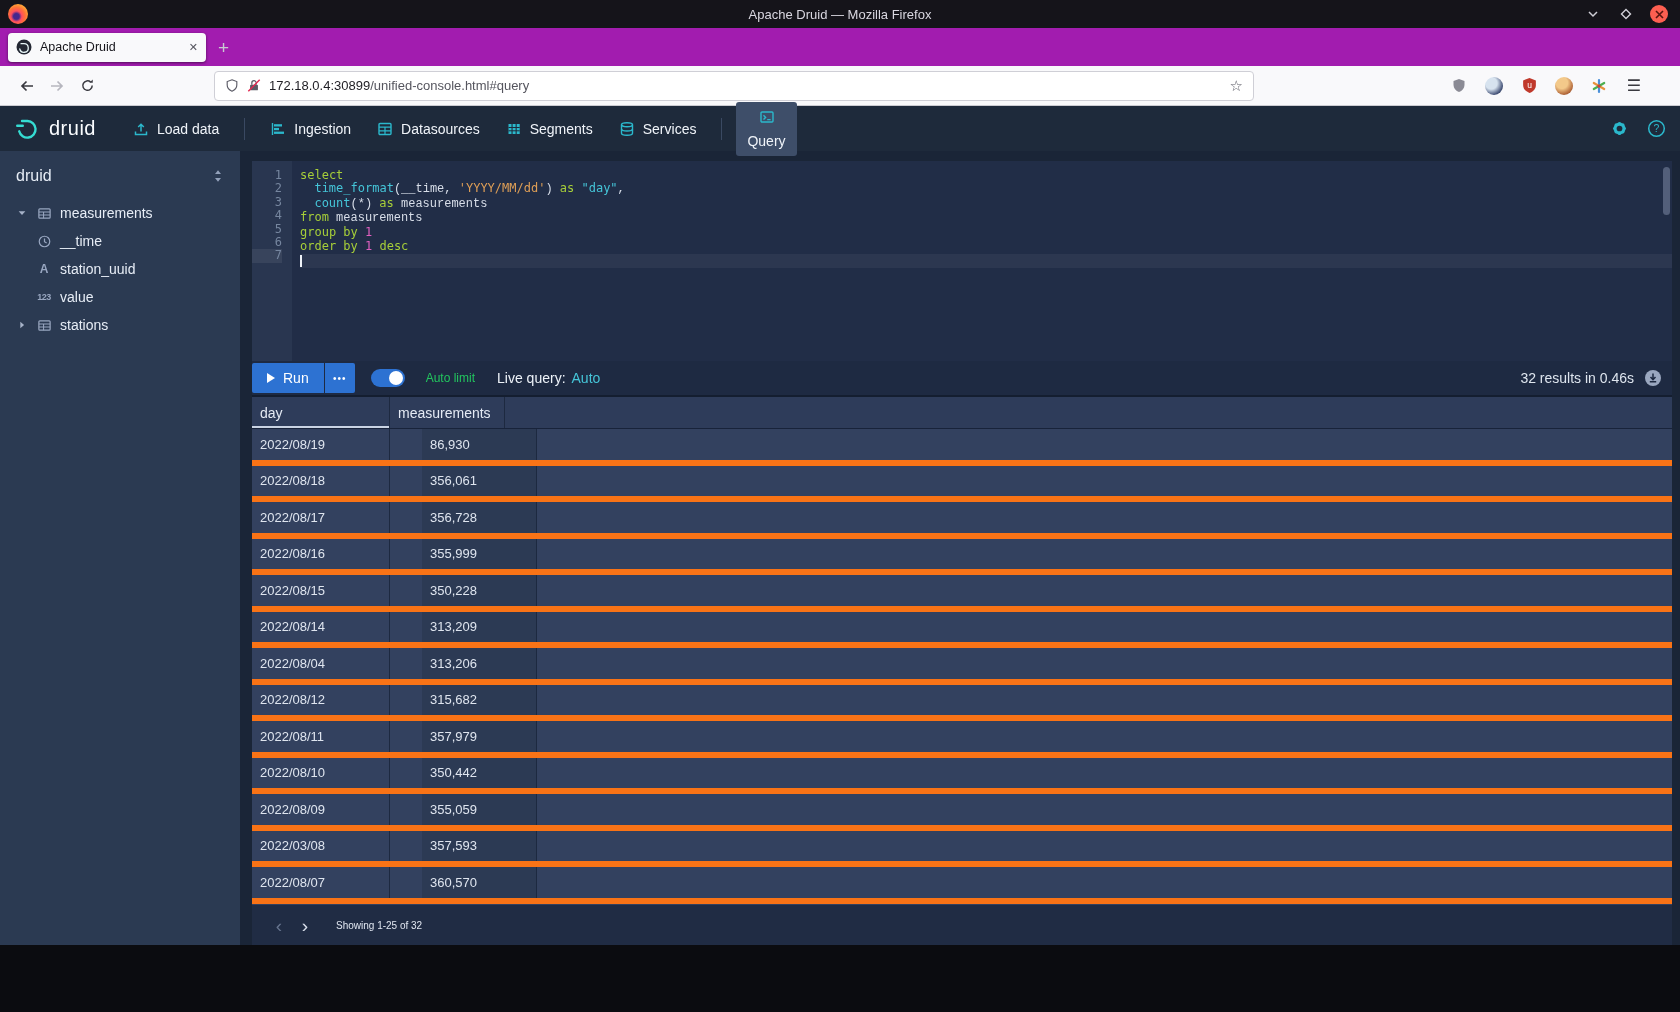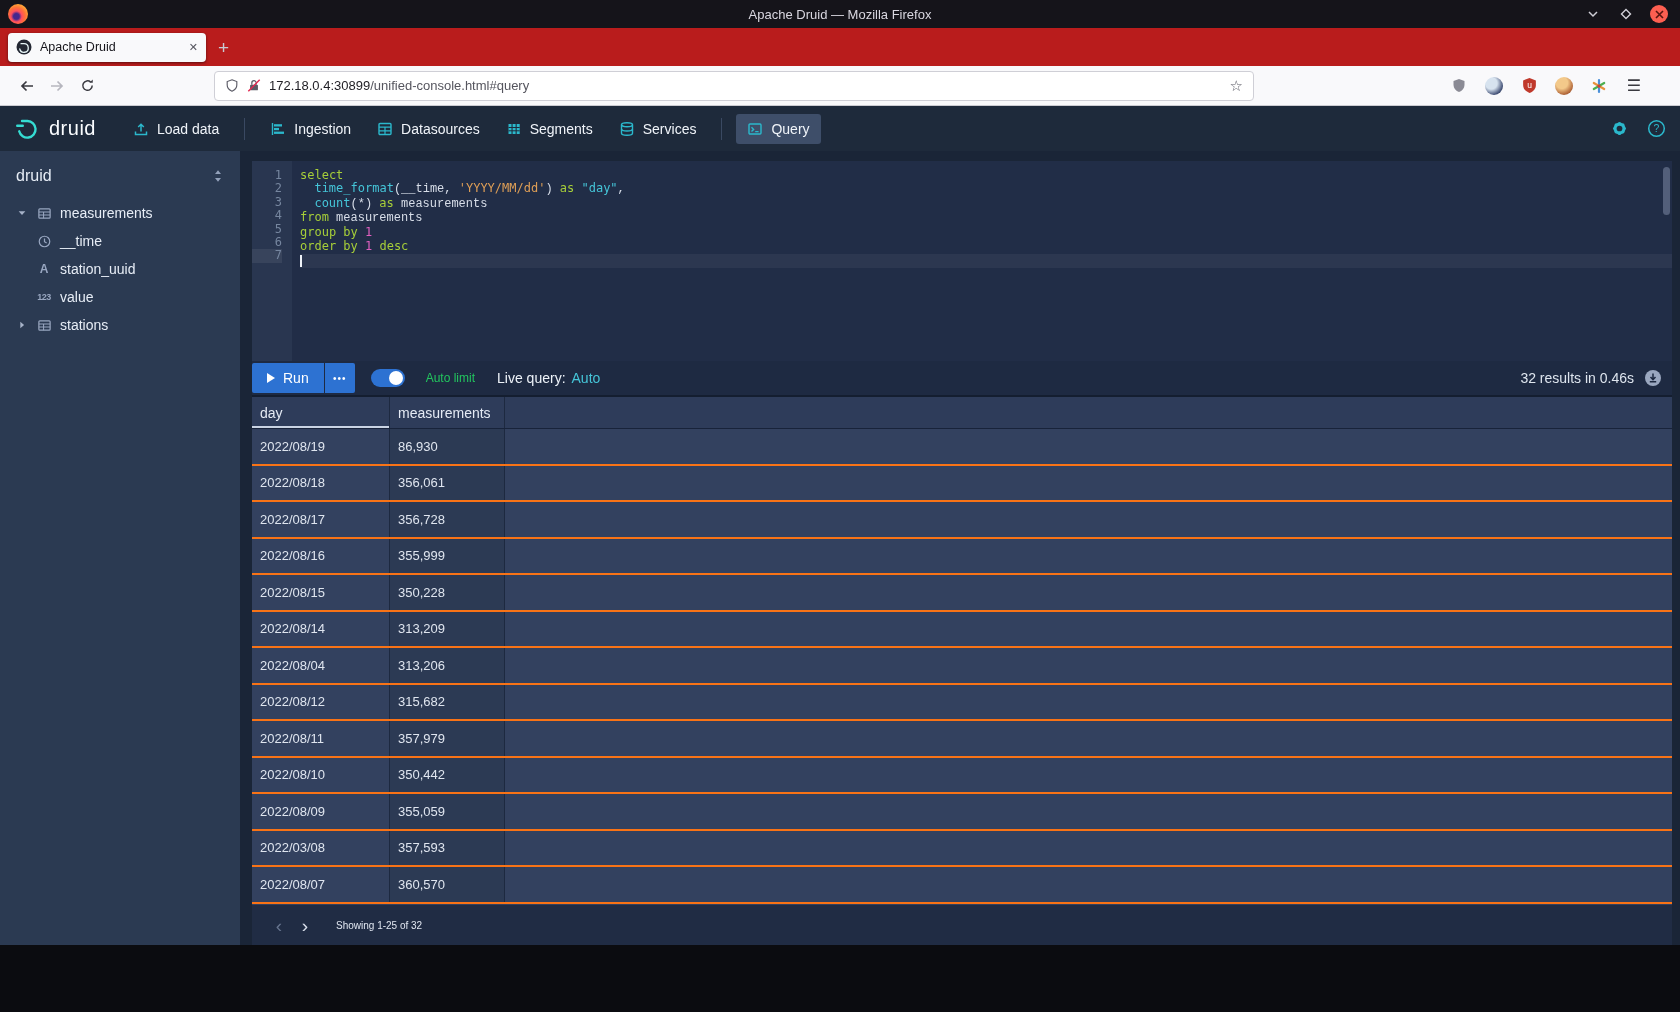--- a/index.html
+++ b/index.html
@@ -13,21 +13,21 @@
   
   .titlebar{height:28px;background:#15141a;position:relative;display:flex;align-items:center;}
   .ff-logo{position:absolute;left:8px;top:4px;width:20px;height:20px;border-radius:50%;
     background:radial-gradient(circle at 42% 62%, #45278d 0 17%, #ff4f5e 32%, #ff7139 52%, #ffa436 72%, #ffd567 100%);}
   .win-title{position:absolute;left:50%;transform:translateX(-50%);color:#d9d7e0;font-size:13px;white-space:nowrap;}
   .win-controls{position:absolute;right:12px;top:0;height:28px;display:flex;align-items:center;gap:15px;}
   .wc{width:18px;height:18px;display:grid;place-items:center;cursor:default;}
   .wc.close{background:#fd5f51;border-radius:50%;}
 
   
-  .tabbar{height:38px;background:#b91c1c;display:flex;align-items:center;padding:0 8px;}
+  .tabbar{height:38px;background:#a21caf;display:flex;align-items:center;padding:0 8px;}
   .tab{width:198px;height:29px;background:#f9f9fb;border-radius:4px;display:flex;align-items:center;gap:8px;
     padding:0 8px;box-shadow:0 1px 3px rgba(0,0,0,.5);}
   .tab-title{flex:1;font-size:12.5px;color:#15141a;white-space:nowrap;overflow:hidden;text-overflow:ellipsis;}
   .tab-close{color:#55555e;font-size:11px;line-height:1;}
   .new-tab{margin-left:12px;color:#c9c9d2;font-size:19px;line-height:1;}
 
   
   .navbar{height:40px;background:#f9f9fb;border-bottom:1px solid #ccccd2;display:flex;align-items:center;padding:0 12px;}
   .nav-btn{width:30px;height:30px;display:grid;place-items:center;border-radius:4px;}
   .urlbar{width:1040px;height:30px;margin-left:112px;background:#fff;border:1px solid #cfcfd6;border-radius:4px;
@@ -41,21 +41,21 @@
   .avatar2{width:18px;height:18px;border-radius:50%;background:radial-gradient(circle at 38% 32%, #f3c98a 0 35%, #b46a3c 70%, #6e3a20 100%);}
   .menu-glyph{font-size:16px;color:#3a3a40;}
 
   
   .dheader{height:45px;background:#1e2a3b;display:flex;align-items:center;padding:0 14px;color:#edf2f8;}
   .brand{display:flex;align-items:center;gap:9px;margin-right:26px;}
   .brand-name{font-size:20px;color:#fbfdff;letter-spacing:.5px;}
   .dnav{display:flex;align-items:center;gap:4px;}
   .dnav-item{display:flex;align-items:center;gap:8px;padding:7px 11px;border-radius:3px;font-size:14px;color:#f0f4f9;}
   .dnav-item .nicon{color:var(--accent);display:grid;place-items:center;}
-  .dnav-item.active{background:#3e4e69;}
+  .dnav-item.active{background:#3e4e69;flex-direction:column;}
   .dsep{width:1px;height:22px;background:#3a4962;margin:0 10px;}
   .dheader-right{margin-left:auto;display:flex;align-items:center;gap:18px;color:var(--accent);}
 
   
   .workspace{height:794px;display:flex;background:#1a2537;}
 
   
   .sidebar{width:240px;flex:none;background:#2b3a52;display:flex;flex-direction:column;}
   .sb-head{display:flex;align-items:center;justify-content:space-between;padding:16px 16px 14px 16px;}
   .sb-title{font-size:16px;color:#e6ecf5;}
@@ -97,21 +97,21 @@
   .results-info{font-size:14px;color:#dee5ee;}
 
   
   .table{flex:1;margin:0 8px 0 12px;overflow:hidden;display:flex;flex-direction:column;background:#33415f;}
   .t-head{height:32px;flex:none;display:flex;background:#2e3c5a;border-bottom:1px solid #18233a;}
   .th{display:flex;align-items:center;padding-left:8px;font-size:14px;color:#e4eaf4;position:relative;border-right:1px solid #1d2940;}
   .th.w-day{width:138px;}
   .th.w-meas{width:115px;}
   .th.sorted::after{content:"";position:absolute;left:0;right:0;bottom:0;height:2px;background:#c9d3e3;}
   .th.w-fill{flex:1;border-right:none;}
-  .t-row{height:36.5px;flex:none;display:flex;border-bottom:2px solid #f97316;}
+  .t-row{height:36.5px;flex:none;display:flex;border-bottom:6px solid #f97316;gap:32px;}
   .cell{display:flex;align-items:center;padding-left:8px;font-size:13px;color:#dfe5ef;border-right:1px solid #1d2940;}
   .c-day{width:138px;background:#33415f;}
   .c-meas{width:115px;background:#2c3a54;}
   .c-fill{flex:1;background:#33415f;border-right:none;}
 
   
   .pagination{height:40px;flex:none;margin:0 8px 0 12px;background:#202c44;display:flex;align-items:center;padding:0 14px;}
   .pg-btn{width:26px;height:26px;display:grid;place-items:center;font-size:19px;line-height:1;}
   .pg-prev{color:#66748e;} .pg-next{color:#d9e0ec;}
   .pg-label{margin-left:18px;font-size:10px;color:#e0e6f0;}

